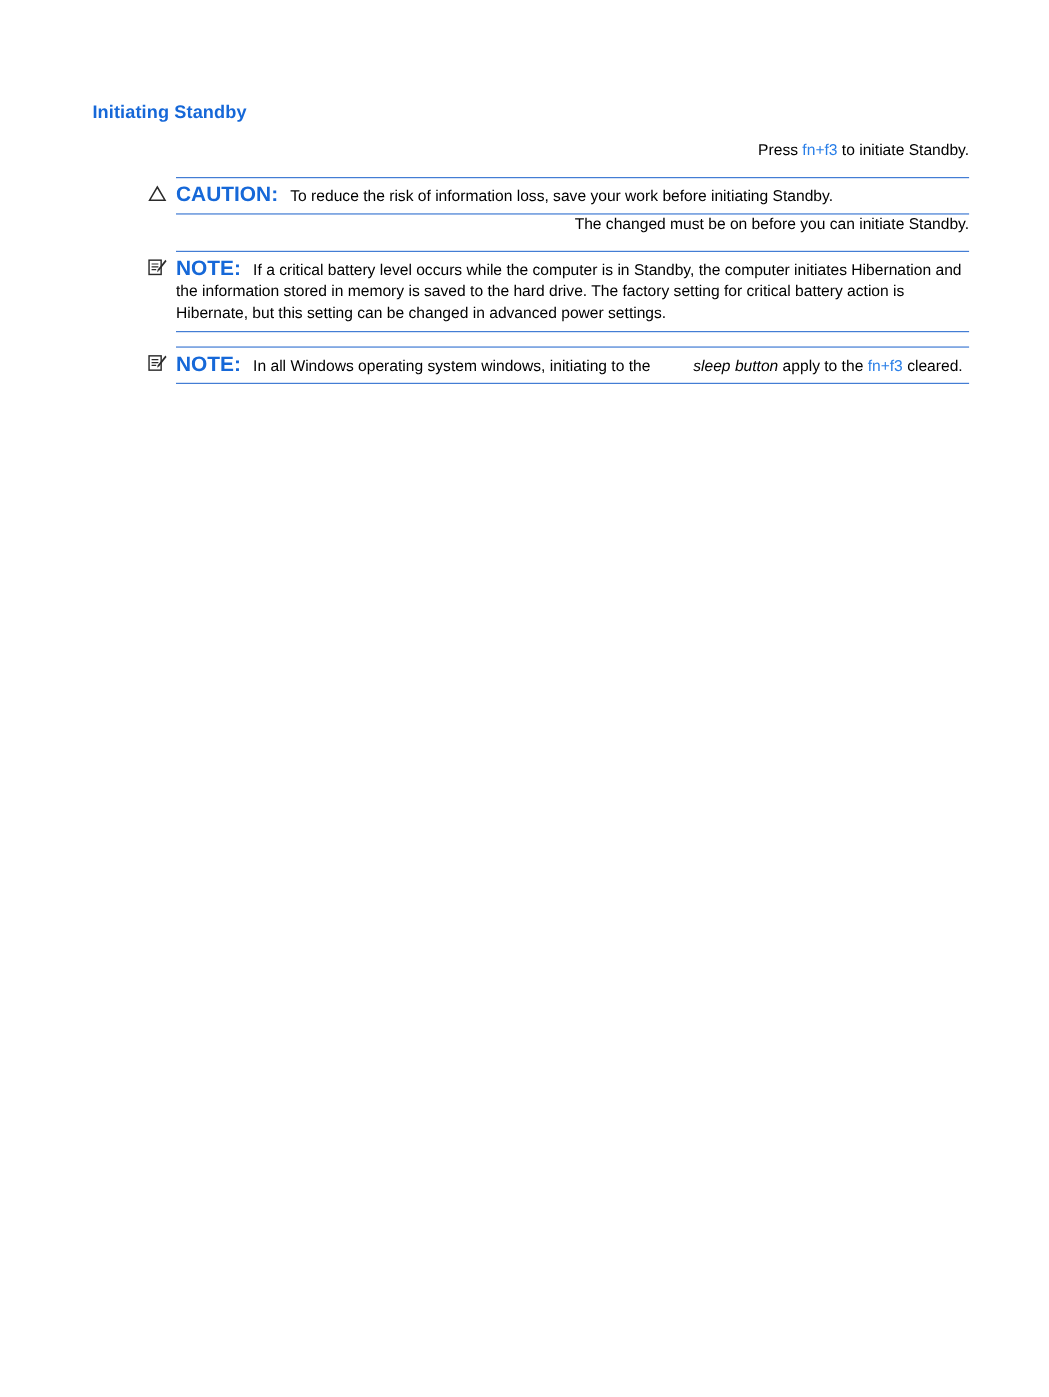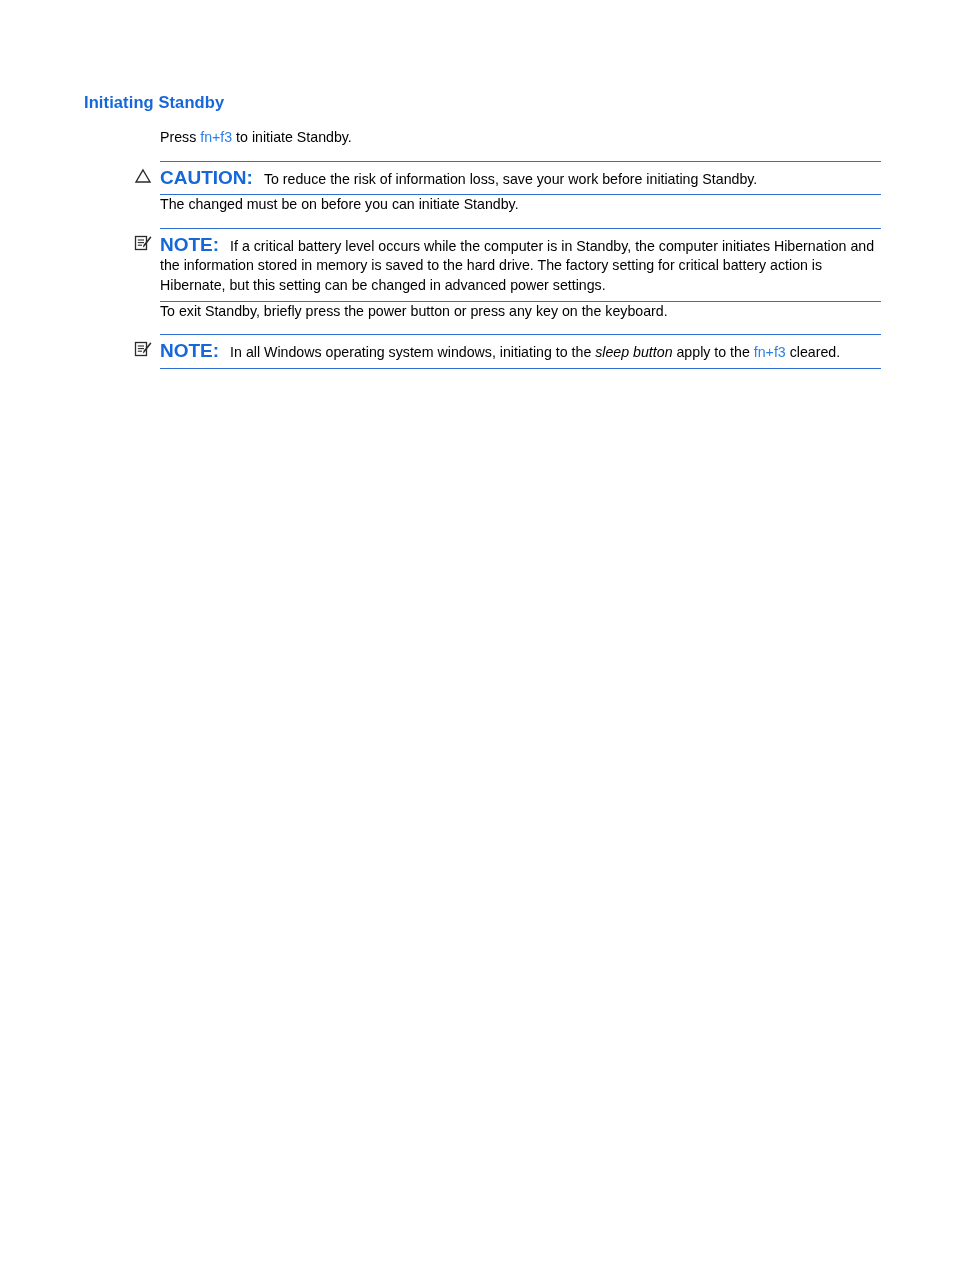--- a/index.html
+++ b/index.html
@@ -41,29 +41,30 @@
     left: 160px;
     top: 128px;
     width: 721px;
   }
 
   p.body-text {
     margin: 0 0 0 0;
     font-size: 14.2px;
     line-height: 19.6px;
     color: #000000;
-    text-align: left;
+    text-align: right;
   }
   .gap-para { margin-top: 12px; }
 
   .hotkey {
     color: #2a7fe8;
   }
   .italic-term {
     font-style: italic;
+    margin-left: 35px;
   }
 
   
   .admonition {
     position: relative;
     border-top: 1px solid #2f6fd0;
     border-bottom: 1px solid #2f6fd0;
     padding: 5px 0 5px 0;
     margin-top: 13px;
   }
@@ -133,21 +134,20 @@
           <line x1="3.8" y1="5" x2="10" y2="5" stroke="#2b2b2b" stroke-width="1.1"></line>
           <line x1="3.8" y1="7.6" x2="10" y2="7.6" stroke="#2b2b2b" stroke-width="1.1"></line>
           <line x1="3.8" y1="10.2" x2="8" y2="10.2" stroke="#2b2b2b" stroke-width="1.1"></line>
           <polygon points="16.4,1.2 17.4,2.6 10.6,11.2 9.2,10.2" fill="#2b2b2b"></polygon>
           <polygon points="9.2,10.2 10.6,11.2 9,12.4" fill="#2b2b2b"></polygon>
         </svg>
       </span>
       <span class="admon-label">NOTE:</span><span class="admon-spacer"></span><span class="admon-text">If a critical battery level occurs while the computer is in Standby, the computer initiates Hibernation and the information stored in memory is saved to the hard drive. The factory setting for critical battery action is Hibernate, but this setting can be changed in advanced power settings.</span>
     </div>
 
-    <p class="body-text gap-para">To exit Standby, briefly press the power button or press any key on the keyboard.</p>
 
 
     <div class="admonition">
       <span class="admon-icon">
         <svg width="18" height="16" viewBox="0 0 18 16" aria-hidden="true">
           <rect x="1.5" y="1.5" width="11" height="13" fill="#ffffff" stroke="#2b2b2b" stroke-width="1.3"></rect>
           <line x1="3.8" y1="5" x2="10" y2="5" stroke="#2b2b2b" stroke-width="1.1"></line>
           <line x1="3.8" y1="7.6" x2="10" y2="7.6" stroke="#2b2b2b" stroke-width="1.1"></line>
           <line x1="3.8" y1="10.2" x2="8" y2="10.2" stroke="#2b2b2b" stroke-width="1.1"></line>
           <polygon points="16.4,1.2 17.4,2.6 10.6,11.2 9.2,10.2" fill="#2b2b2b"></polygon>

